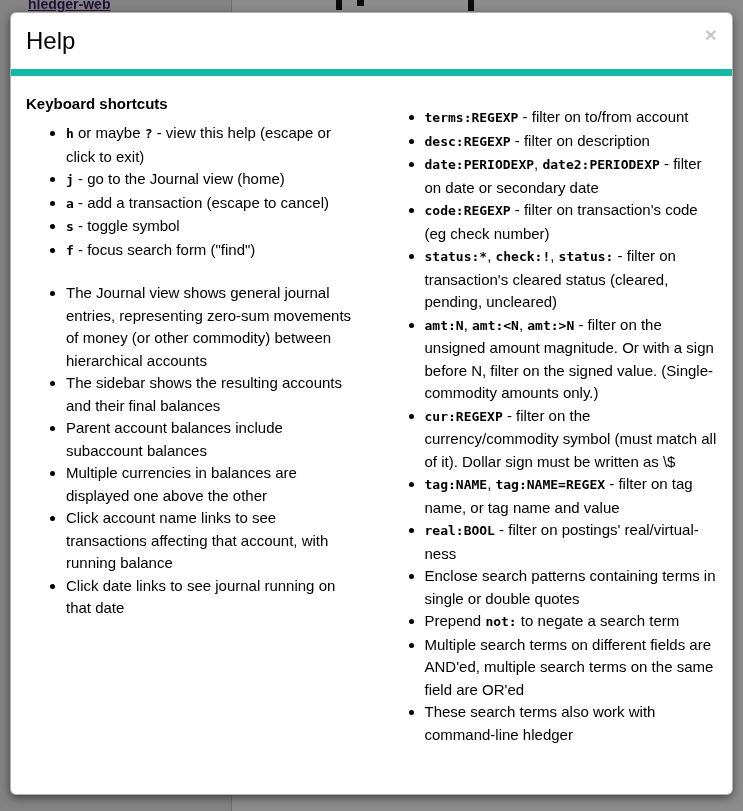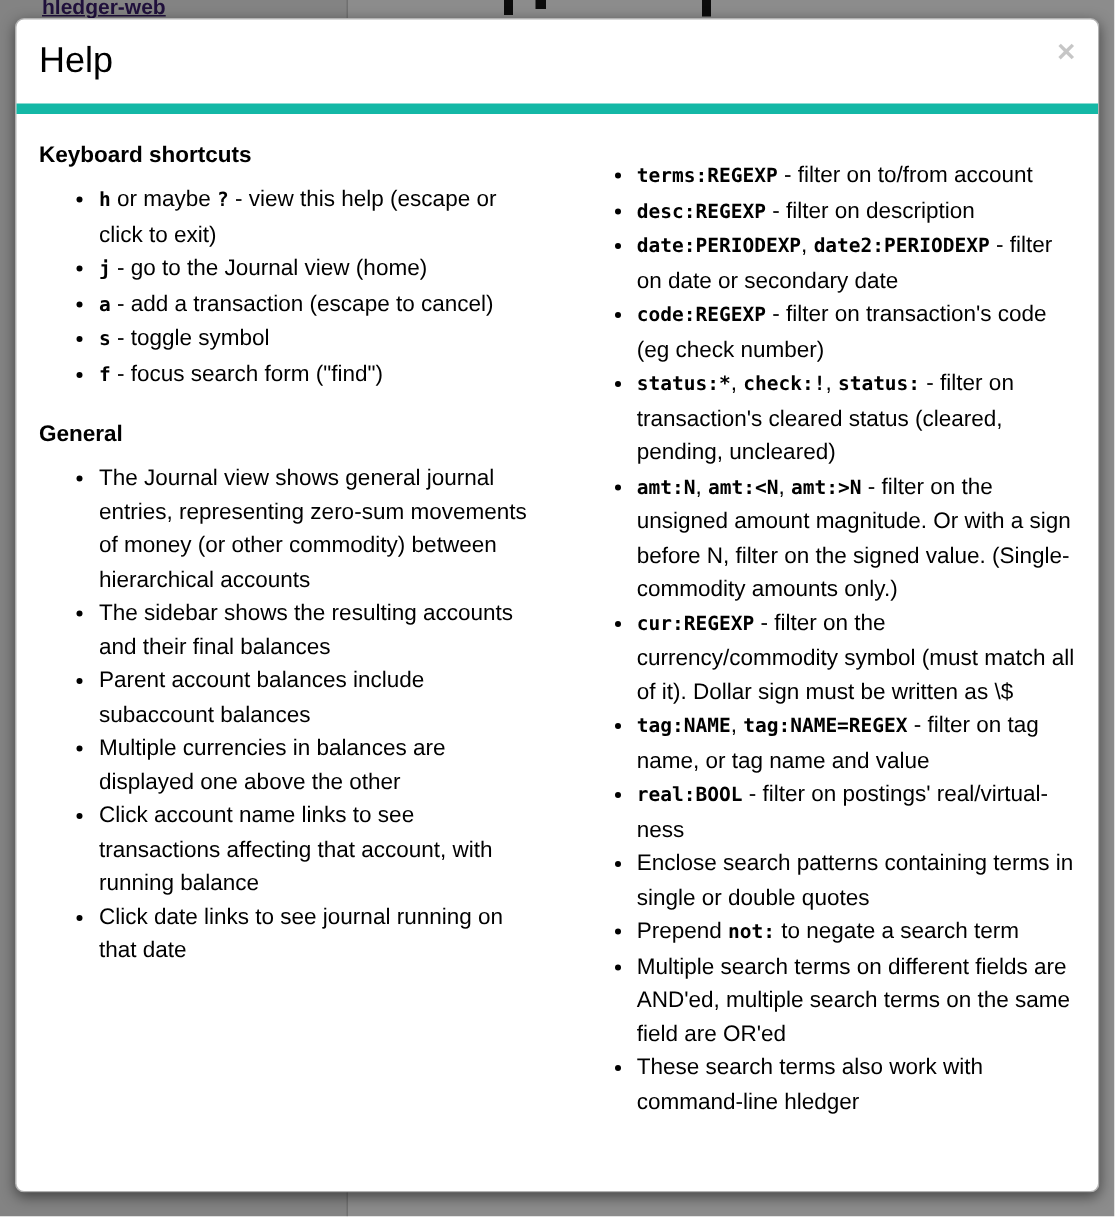--- a/index.html
+++ b/index.html
@@ -103,21 +103,20 @@
   <div class="modal-body">
     <div class="col">
       <div class="help-heading">Keyboard shortcuts</div>
       <ul>
           <li><code>h</code><span> or maybe </span><code>?</code><span> - view this help (escape or click to exit)</span></li>
           <li><code>j</code><span> - go to the Journal view (home)</span></li>
           <li><code>a</code><span> - add a transaction (escape to cancel)</span></li>
           <li><code>s</code><span> - toggle symbol</span></li>
           <li><code>f</code><span> - focus search form ("find")</span></li>
         </ul>
-      <div class="help-heading">General</div>
       <ul>
           <li><span>The Journal view shows general journal entries, representing zero-sum movements of money (or other commodity) between hierarchical accounts</span></li>
           <li><span>The sidebar shows the resulting accounts and their final balances</span></li>
           <li><span>Parent account balances include subaccount balances</span></li>
           <li><span>Multiple currencies in balances are displayed one above the other</span></li>
           <li><span>Click account name links to see transactions affecting that account, with running balance</span></li>
           <li><span>Click date links to see journal running on that date</span></li>
         </ul>
     </div>
     <div class="col">

